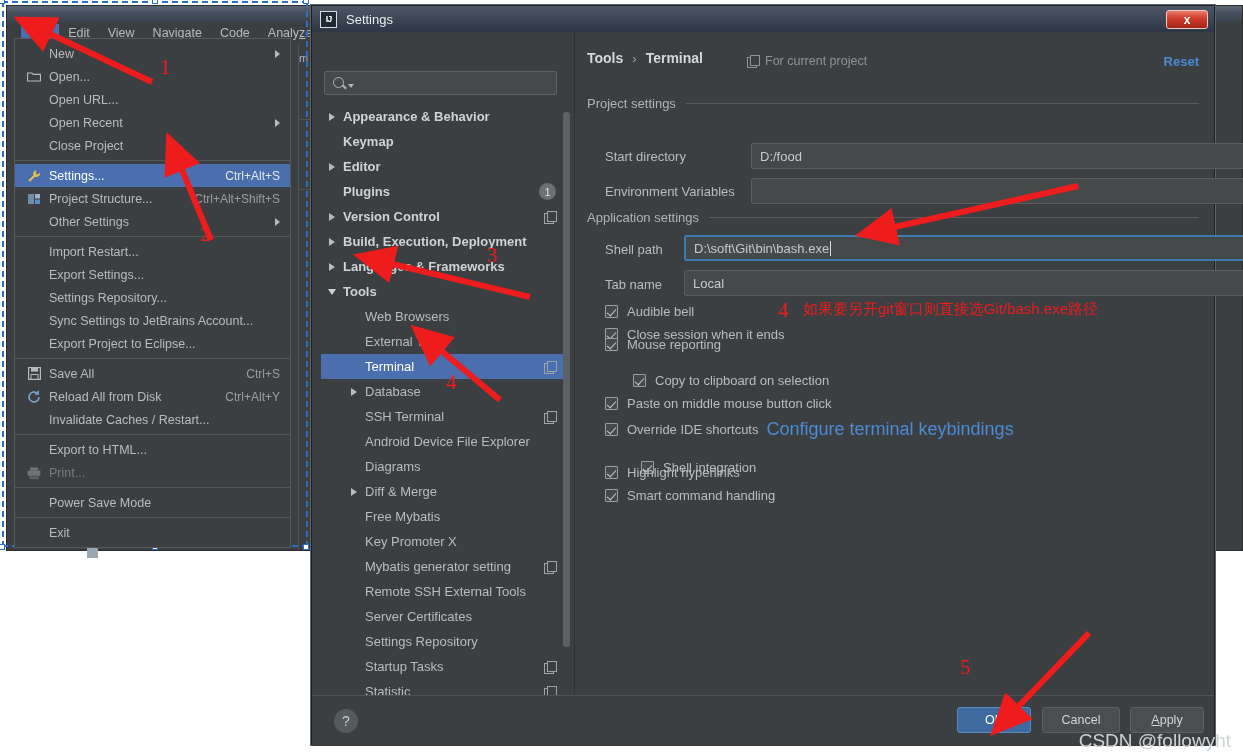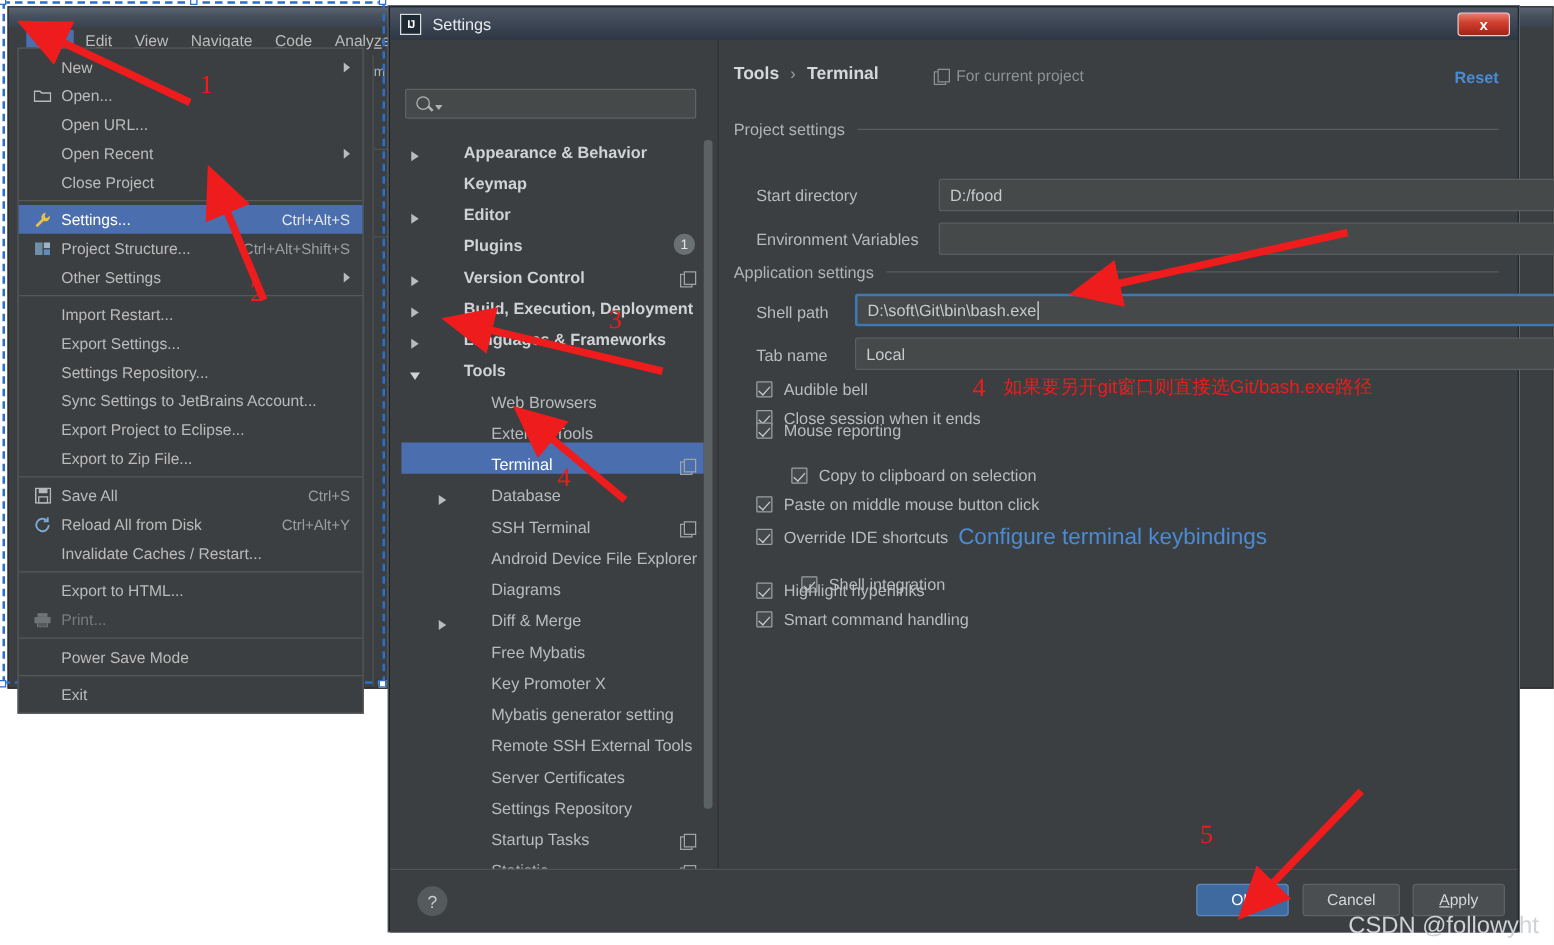--- a/index.html
+++ b/index.html
@@ -122,22 +122,22 @@
     position:absolute; left:23px; top:12px; width:0;height:0;
     border-left:3px solid transparent;border-right:3px solid transparent;
     border-top:4px solid #b0b4b6;
   }
 
   .tree{
     position:absolute; left:9px; top:72px; width:247px; height:615px;
     overflow:hidden; background:#3c3f41;
   }
   .trow{
-    position:relative; height:25px; display:flex; align-items:flex-end;
-    font-size:13px; color:#b8bcbe; padding-right:12px; white-space:nowrap;gap:28px;
+    position:relative; height:25px; display:flex; align-items:center;
+    font-size:13px; color:#b8bcbe; padding-right:12px; white-space:nowrap;
   }
   .trow.bold{ font-weight:bold; color:#cfd3d5; }
   .trow.sel{ background:#4b6eaf; color:#ffffff; }
   .tw{ width:22px; display:flex; justify-content:center; align-items:center; flex:0 0 22px;}
   .tri-r{ width:0;height:0;border-left:6px solid #b8bcbe;border-top:4.5px solid transparent;border-bottom:4.5px solid transparent;}
   .tri-d{ width:0;height:0;border-top:6px solid #cfd3d5;border-left:4.5px solid transparent;border-right:4.5px solid transparent;}
   .trow .badge{
     margin-left:auto; min-width:17px;height:17px;border-radius:9px;background:#6b7073;
     color:#dfe3e5;font-size:11px;display:flex;align-items:center;justify-content:center;
     font-weight:normal;
@@ -361,23 +361,20 @@
     </div>
     <div class="mi">
       <span>Settings Repository...</span>
     </div>
     <div class="mi">
       <span>Sync Settings to JetBrains Account...</span>
     </div>
     <div class="mi">
       <span>Export Project to Eclipse...</span>
     </div>
-    <div class="mi">
-      <span>Export to Zip File...</span>
-    </div>
 
     <div class="mi-sep"></div>
 
     <div class="mi">
       <span class="gicon">
         <svg width="13" height="13" viewBox="0 0 13 13">
             <rect x="0.6" y="0.6" width="11.8" height="11.8" fill="none" stroke="#b5b9bb" stroke-width="1.2"></rect>
             <rect x="3" y="0.6" width="7" height="4" fill="#b5b9bb"></rect>
             <rect x="3" y="7.5" width="7" height="4.9" fill="none" stroke="#b5b9bb" stroke-width="1"></rect>
           </svg>

